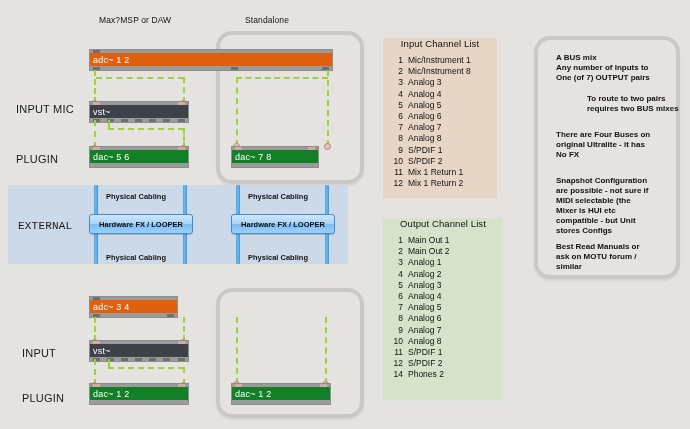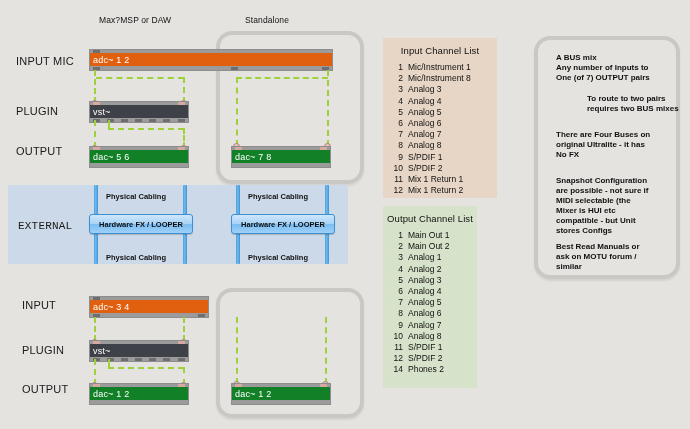--- a/index.html
+++ b/index.html
@@ -18,20 +18,21 @@
   
   .col-head{
     font-size:8.5px;font-weight:normal;color:#121212;
     letter-spacing:.1px;white-space:nowrap;
   }
 
   
   .row-label{
     font-size:11px;color:#1a1a1a;white-space:nowrap;
     letter-spacing:.2px;
+    margin-top:48px;
   }
 
   
   .external-band{
     position:absolute;
     background:#ccd9e8;
   }
   .external-label{
     position:absolute;font-size:11px;color:#1a1a1a;letter-spacing:.2px;
   }
@@ -112,21 +113,21 @@
   
   .panel{
     position:absolute;
     box-sizing:border-box;
     padding:0;
   }
   .panel.input-list{background:#e7d6c6;}
   .panel.output-list{background:#d6e2c9;}
   .panel-title{
     font-size:9.5px;color:#111;text-align:center;
-    padding-top:7px;padding-bottom:6px;
+    padding-bottom:6px;
     letter-spacing:.1px;
   }
   .chan-row{
     display:flex;
     font-size:8.5px;color:#111;
     line-height:11.2px;
     padding-left:5px;
   }
   .chan-num{
     width:15px;text-align:right;flex:0 0 15px;
@@ -203,21 +204,21 @@
   <div class="cord v" style="left:183px;top:128px;height:20px;"></div>
   <div class="cord-dot" style="left:91px;top:145px;"></div>
   <div class="cord-dot" style="left:180px;top:145px;"></div>
 
   <div class="maxobj dac" style="left:89px;top:146px;width:100px;">
     <div class="inlet port-hi" style="left:3px;"></div>
     <div class="inlet port-hi" style="right:3px;"></div>
     <div class="body">dac~ 5 6</div>
   </div>
 
-  <div class="maxobj dac" style="left:231px;top:146px;width:100px;">
+  <div class="maxobj dac" style="left:231px;top:146px;width:88px;">
     <div class="inlet port-hi" style="left:3px;"></div>
     <div class="inlet port-hi" style="right:3px;"></div>
     <div class="body">dac~ 7 8</div>
   </div>
 
   <div class="external-band" style="left:8px;top:185px;width:340px;height:79px;"></div>
   <div class="external-label" style="left:18px;top:220px;font-family:Liberation Mono, monospace;">EXTERNAL</div>
 
   <div class="cable" style="left:94px;top:185px;height:79px;"></div>
   <div class="cable" style="left:183px;top:185px;height:79px;"></div>
@@ -233,21 +234,21 @@
 
   <div class="hwfx" style="left:89px;top:214px;width:102px;height:18px;">Hardware FX / LOOPER</div>
   <div class="hwfx" style="left:231px;top:214px;width:102px;height:18px;">Hardware FX / LOOPER</div>
 
   <div class="group-round" style="left:216px;top:288px;width:140px;height:122px;"></div>
 
   <div class="abs row-label" style="left:22px;top:299px;">INPUT</div>
   <div class="abs row-label" style="left:22px;top:344px;">PLUGIN</div>
   <div class="abs row-label" style="left:22px;top:383px;">OUTPUT</div>
 
-  <div class="maxobj adc" style="left:89px;top:296px;width:120px;text-align:right;">
+  <div class="maxobj adc" style="left:89px;top:296px;width:89px;text-align:right;">
     <div class="inlet" style="left:3px;"></div>
     <div class="body">adc~ 3 4</div>
     <div class="outlet" style="left:3px;"></div>
     <div class="outlet" style="right:3px;"></div>
   </div>
 
   <div class="cord v" style="left:94px;top:317px;height:24px;"></div>
   <div class="cord v" style="left:183px;top:317px;height:24px;"></div>
   <div class="cord-dot" style="left:91px;top:339px;"></div>
   <div class="cord-dot" style="left:180px;top:339px;"></div>
@@ -337,21 +338,21 @@
           <span class="chan-num">11</span>
           <span class="chan-name">Mix 1 Return 1</span>
         </div>
         <div class="chan-row">
           <span class="chan-num">12</span>
           <span class="chan-name">Mix 1 Return 2</span>
         </div>
       </div>
   </div>
 
-  <div class="panel output-list" style="left:383px;top:206px;width:94px;height:182px;">
+  <div class="panel output-list" style="left:383px;top:218px;width:120px;height:182px;">
     <div class="panel-title">Output Channel List</div>
     <div id="output-rows">
         <div class="chan-row">
           <span class="chan-num">1</span>
           <span class="chan-name">Main Out 1</span>
         </div>
         <div class="chan-row">
           <span class="chan-num">2</span>
           <span class="chan-name">Main Out 2</span>
         </div>

